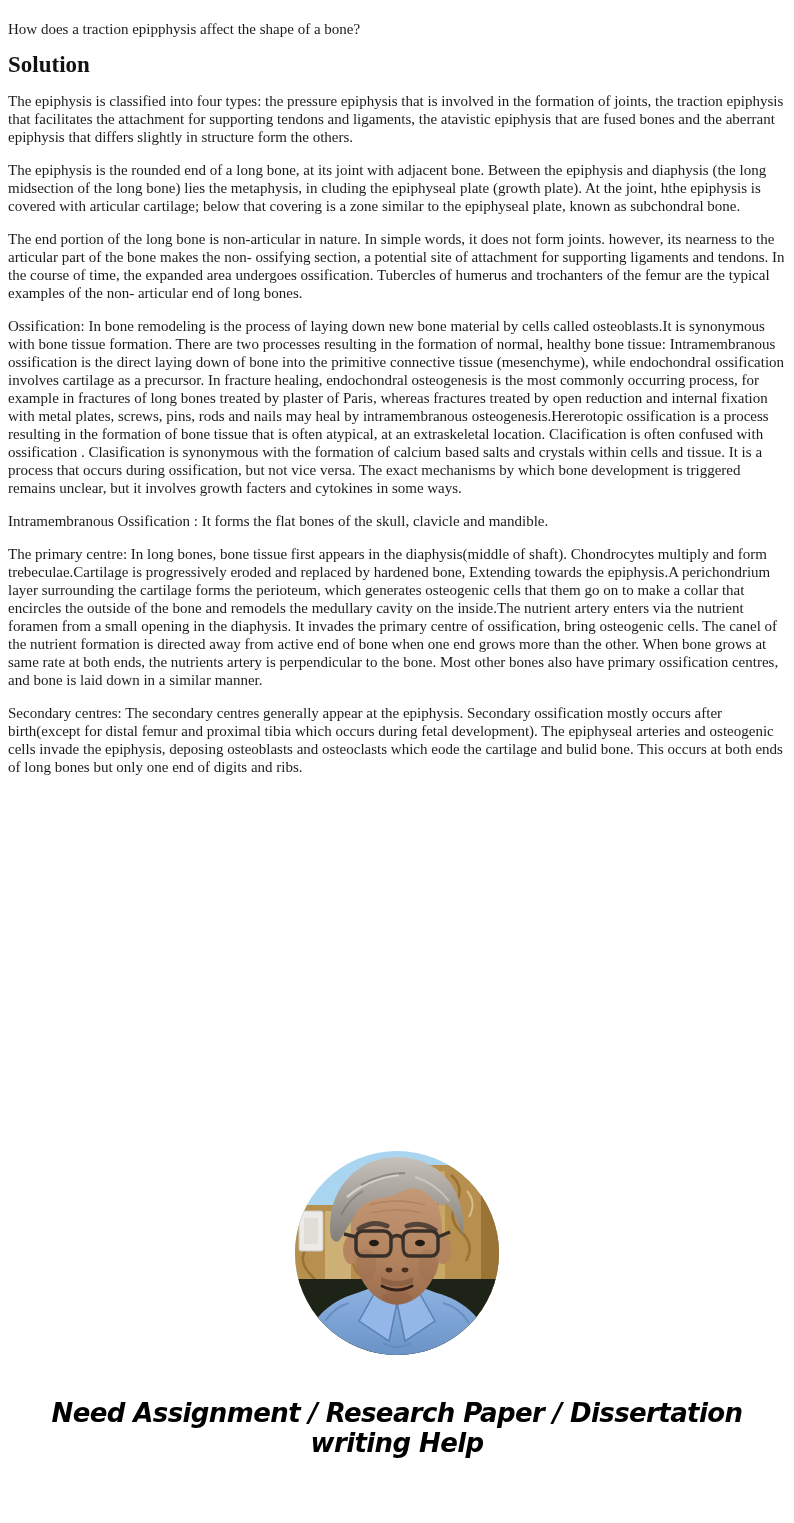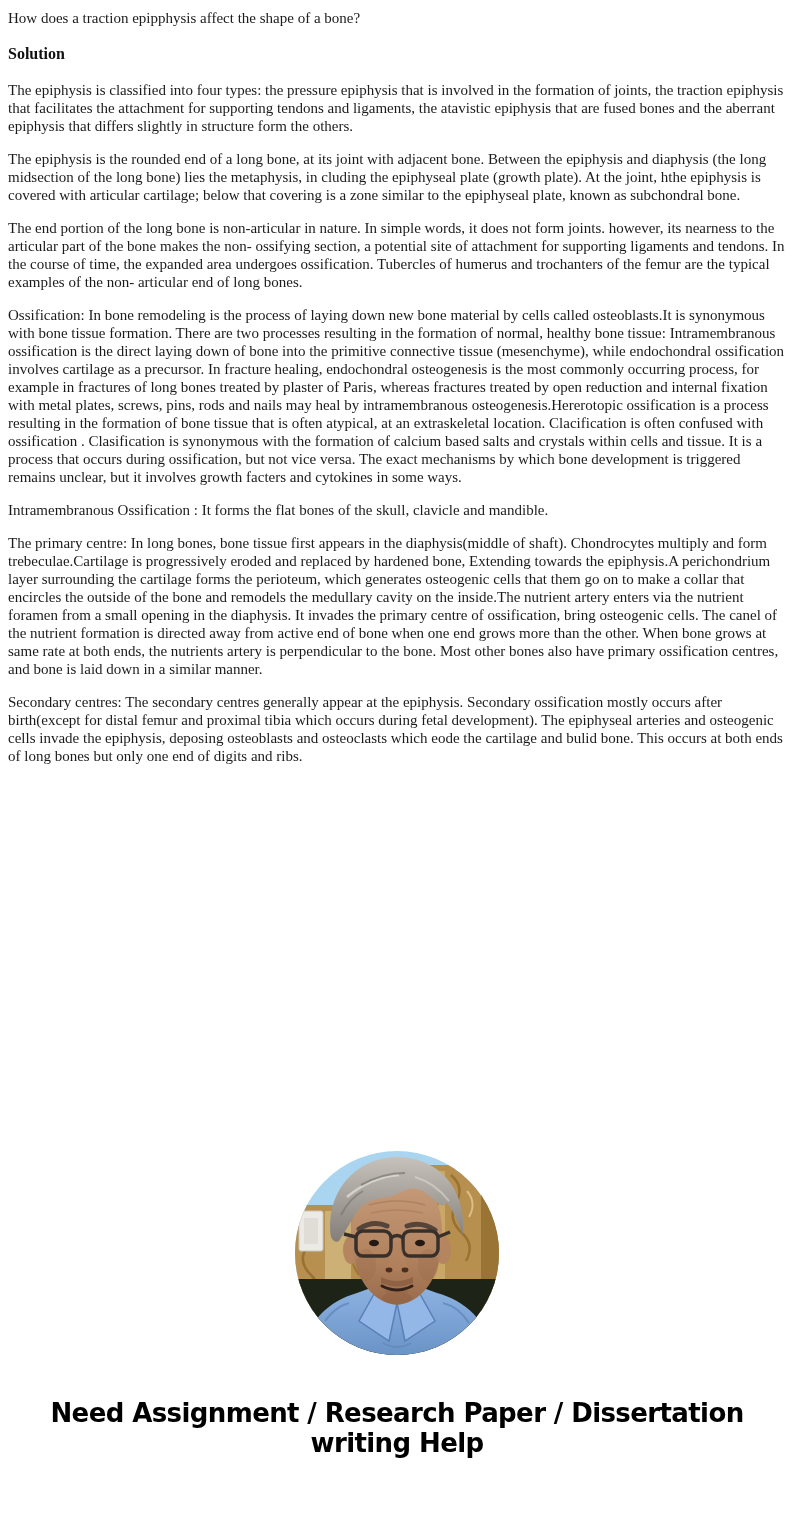--- a/index.html
+++ b/index.html
@@ -15,23 +15,23 @@
   .text-block {
     position: absolute;
     left: 8px;
     top: 0;
     width: 778px;
     font-size: 15px;
     line-height: 18px;
     text-align: left;
   }
   .text-block p { margin: 15px 0; }
-  .text-block p.question { margin-top: 9px; }
+  .text-block p.question { margin-top: 20px; }
   .solution-heading {
-    font-size: 16px;
+    font-size: 23px;
     line-height: 20px;
     font-weight: bold;
     color: #111111;
     margin: 17px 0;
   }
   .avatar-wrap {
     position: absolute;
     left: 295px;
     top: 1151px;
     width: 204px;
@@ -44,21 +44,21 @@
     width: 794px;
     padding: 0;
     text-align: center;
     font-family: "DejaVu Sans", sans-serif;
     font-weight: bold;
     font-size: 26px;
     line-height: 30px;
     letter-spacing: -0.6px;
     color: #000000;
   }
-  .footer .line { margin: 0 14px; }
+  .footer .line { margin: 0 14px; font-style: italic; }
 </style>
 </head>
 <body>
 
 <div class="text-block">
   <p class="question">How does a traction epipphysis affect the shape of a bone?</p>
   <div class="solution-heading">Solution</div>
   <p>The epiphysis is classified into four types: the pressure epiphysis that is involved in the formation of joints, the traction epiphysis that facilitates the attachment for supporting tendons and ligaments, the atavistic epiphysis that are fused bones and the aberrant epiphysis that differs slightly in structure form the others.</p>
   <p>The epiphysis is the rounded end of a long bone, at its joint with adjacent bone. Between the epiphysis and diaphysis (the long midsection of the long bone) lies the metaphysis, in cluding the epiphyseal plate (growth plate). At the joint, hthe epiphysis is covered with articular cartilage; below that covering is a zone similar to the epiphyseal plate, known as subchondral bone.</p>
   <p>The end portion of the long bone is non-articular in nature. In simple words, it does not form joints. however, its nearness to the articular part of the bone makes the non- ossifying section, a potential site of attachment for supporting ligaments and tendons. In the course of time, the expanded area undergoes ossification. Tubercles of humerus and trochanters of the femur are the typical examples of the non- articular end of long bones.</p>

